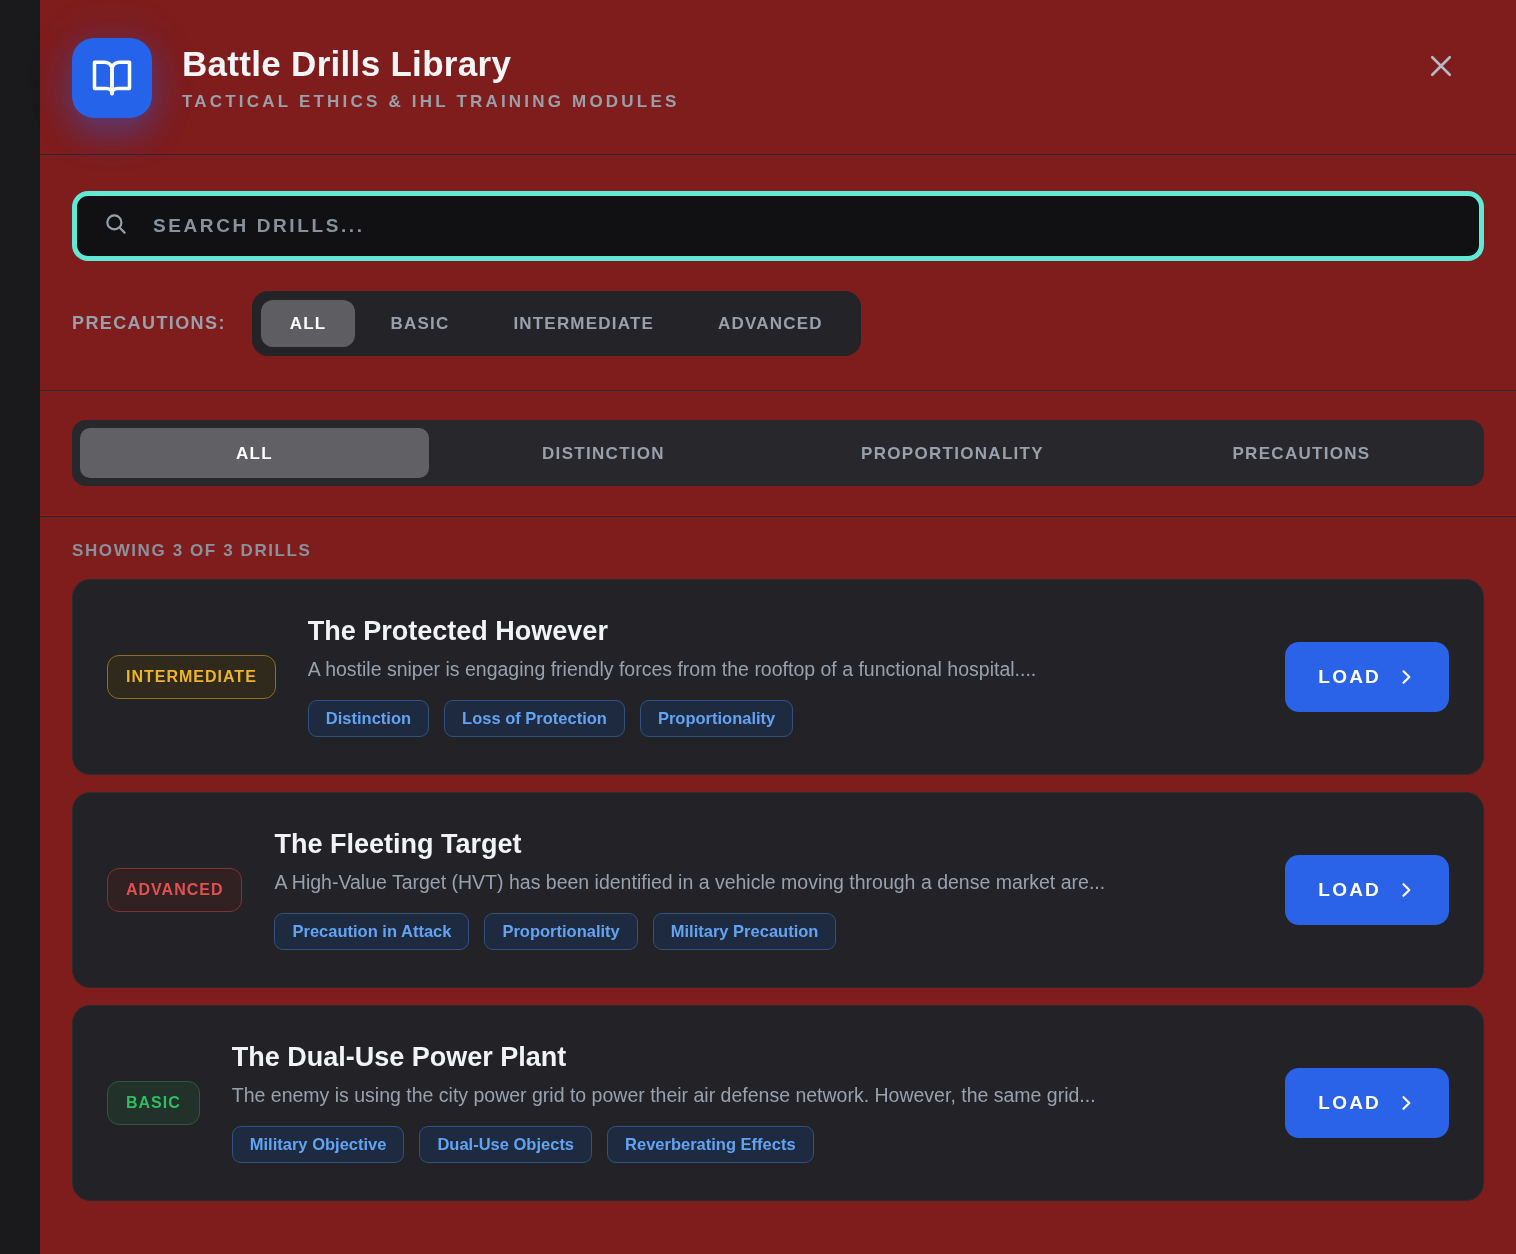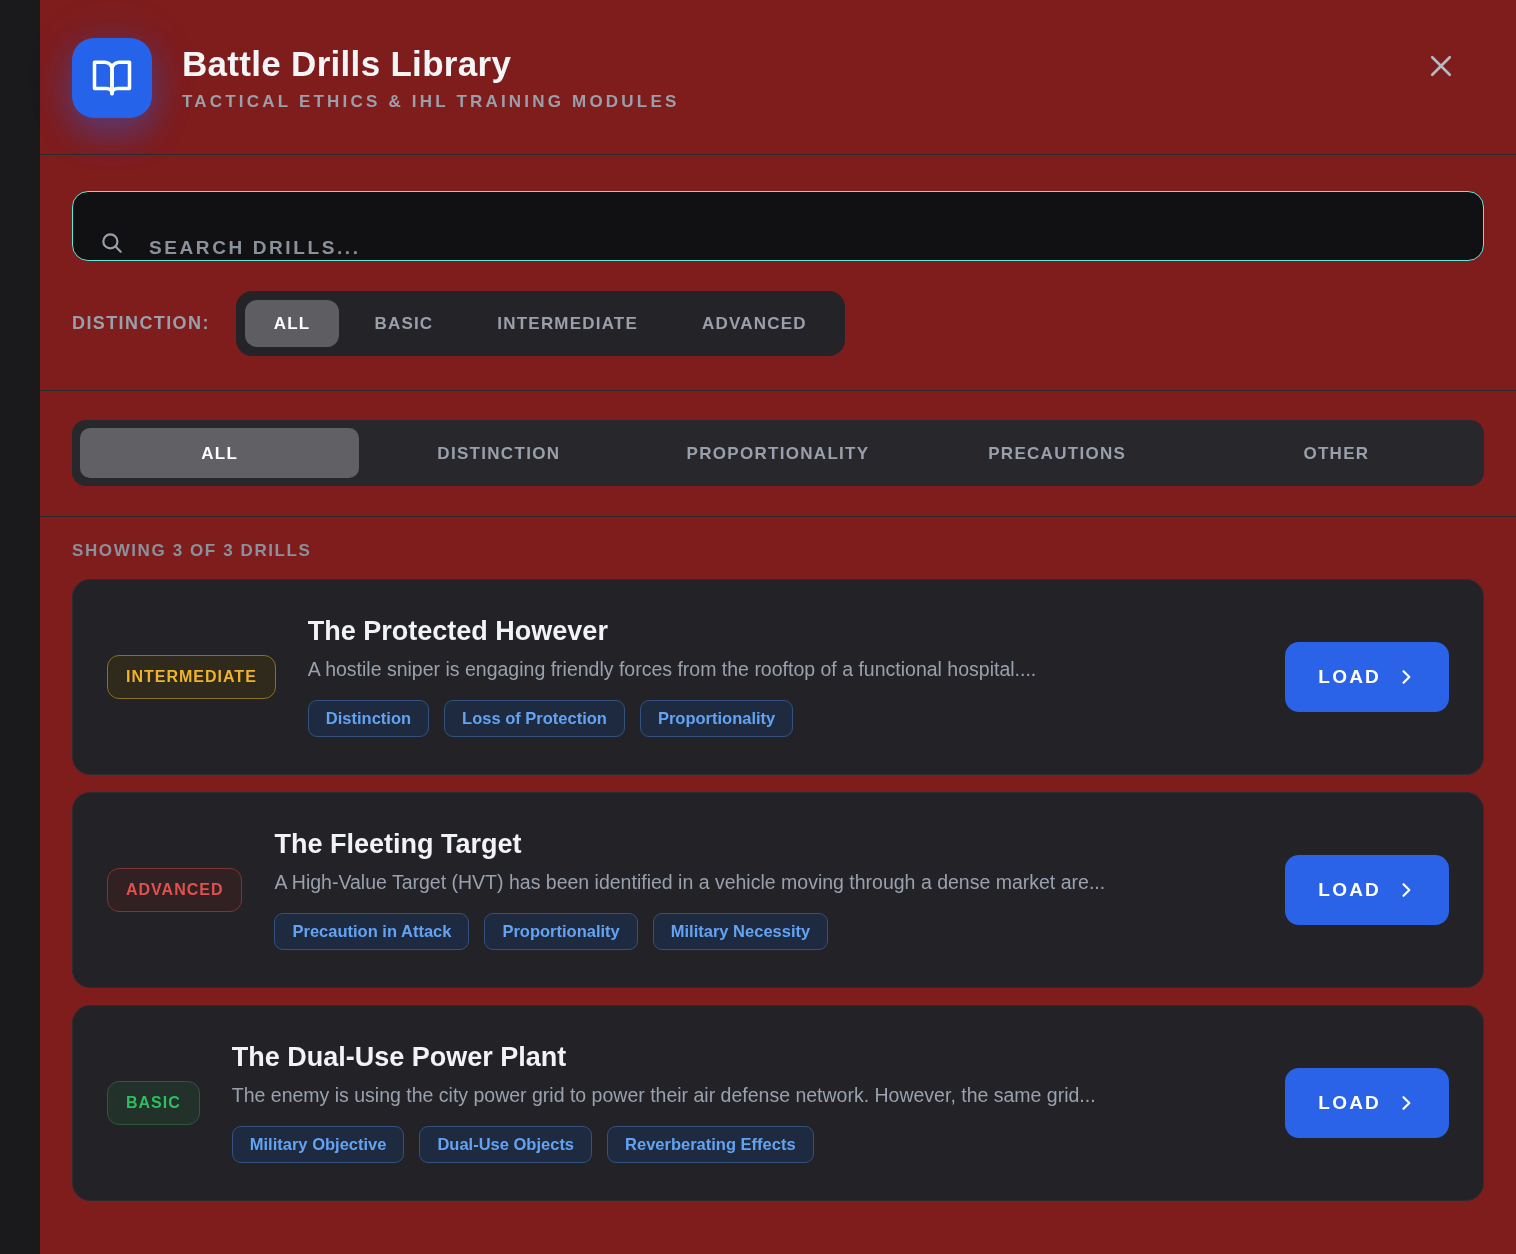--- a/index.html
+++ b/index.html
@@ -40,22 +40,22 @@
   .close-btn {
     margin-left: auto; background: none; border: none; cursor: pointer;
     padding: 10px; margin-right: 14px; margin-top: -22px;
     display: flex; align-items: center; justify-content: center;
   }
   .close-btn svg { width: 30px; height: 30px; }
   
   .controls { padding: 36px 32px 34px; }
   .search-bar {
     height: 70px; background: #111114;
-    border: 1px solid #5eead4; border-radius: 16px;
-    display: flex; align-items: flex-end; gap: 22px; padding: 0 26px;
+    border: 5px solid #5eead4; border-radius: 16px;
+    display: flex; align-items: center; gap: 22px; padding: 0 26px;
   }
   .search-bar svg { width: 26px; height: 26px; flex: none; }
   .search-input {
     flex: 1; background: transparent; border: none; outline: none;
     color: #e8eaee; font-size: 19px; font-weight: 600; letter-spacing: 2.6px;
     font-family: inherit;
   }
   .search-input::placeholder { color: #8b919c; opacity: 1; }
   .diff-row { display: flex; align-items: center; gap: 26px; margin-top: 30px; }
   .diff-label {
@@ -160,39 +160,38 @@
     <div class="search-bar">
       <span>
         <svg viewBox="0 0 24 24" fill="none" stroke="#9aa0ab" stroke-width="2" stroke-linecap="round">
           <circle cx="10.5" cy="10.5" r="6.5"></circle>
           <line x1="15.5" y1="15.5" x2="20" y2="20"></line>
         </svg>
       </span>
       <input class="search-input" type="text" placeholder="SEARCH DRILLS..." style="">
     </div>
     <div class="diff-row">
-      <span class="diff-label">DISTINCTION:</span>
+      <span class="diff-label">PRECAUTIONS:</span>
       <div class="diff-group">
           <button class="diff-btn selected">ALL</button>
           <button class="diff-btn">BASIC</button>
           <button class="diff-btn">INTERMEDIATE</button>
           <button class="diff-btn">ADVANCED</button>
         </div>
     </div>
   </section>
 
   <div class="divider"></div>
 
   <section class="tabs-section">
     <div class="tab-bar">
         <button class="cat-tab selected">ALL</button>
         <button class="cat-tab">DISTINCTION</button>
         <button class="cat-tab">PROPORTIONALITY</button>
         <button class="cat-tab">PRECAUTIONS</button>
-        <button class="cat-tab">OTHER</button>
       </div>
   </section>
 
   <div class="divider"></div>
 
   <section class="list-section">
     <div class="summary">SHOWING 3 OF 3 DRILLS</div>
     <div>
         <article class="card">
     <span class="badge badge--intermediate">INTERMEDIATE</span>
@@ -215,21 +214,21 @@
     </button>
         </article>
         <article class="card">
     <span class="badge badge--advanced">ADVANCED</span>
     <div class="card-content">
       <h3 class="card-title">The Fleeting Target</h3>
       <p class="card-desc">A High-Value Target (HVT) has been identified in a vehicle moving through a dense market are...</p>
       <div class="tags">
               <span class="tag">Precaution in Attack</span>
               <span class="tag">Proportionality</span>
-              <span class="tag">Military Necessity</span>
+              <span class="tag">Military Precaution</span>
             </div>
     </div>
     <button class="load-btn">
       <span>LOAD</span>
       <span class="chev">
               <svg viewBox="0 0 24 24" fill="none" stroke="#ffffff" stroke-width="2.6" stroke-linecap="round" stroke-linejoin="round">
                 <polyline points="9 5 16 12 9 19"></polyline>
               </svg>
             </span>
     </button>

